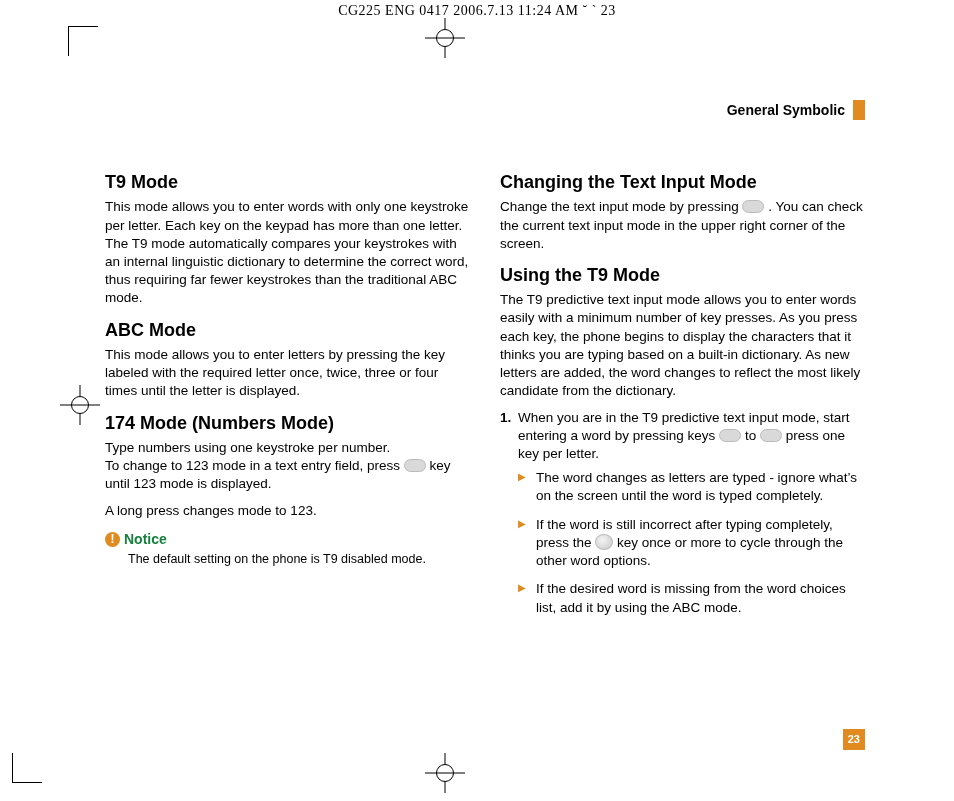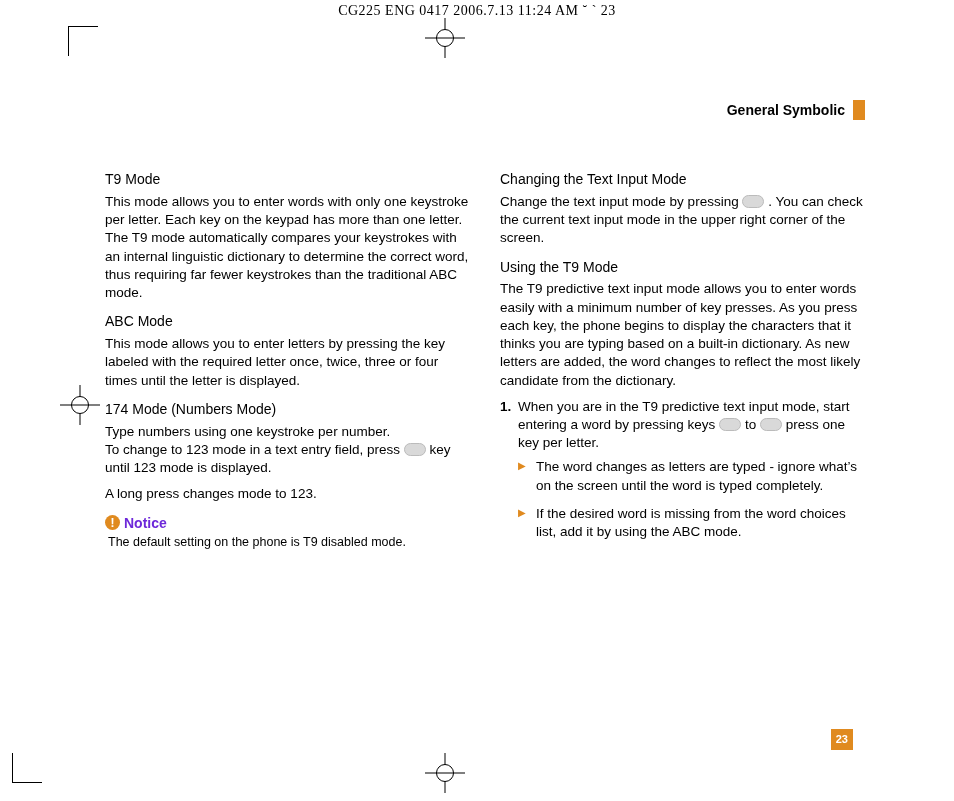--- a/index.html
+++ b/index.html
@@ -68,38 +68,38 @@
     gap: 8px;
     margin-bottom: 50px;
   }
   .header-title { font-weight: bold; font-size: 14px; }
   .header-block { width: 12px; height: 20px; background: #e08a1f; }
   .columns {
     display: flex;
     gap: 30px;
   }
   .col { flex: 1; }
-  .sec-h { font-weight: normal; margin-top: 10px; margin-bottom: 4px; font-size: 14px; }
+  .sec-h { font-weight: bold; margin-top: 10px; margin-bottom: 4px; font-size: 18px; }
   .sec-h:first-child { margin-top: 0; }
   p { margin-bottom: 8px; }
   .notice-row { display: flex; align-items: center; gap: 4px; margin-top: 10px; }
   .notice-icon {
     display: inline-flex;
     width: 15px; height: 15px;
     border-radius: 50%;
     background: #e08a1f;
     color: #fff;
     font-weight: bold;
     font-size: 12px;
     align-items: center;
     justify-content: center;
     line-height: 1;
   }
-  .notice-text { color: #6d28d9; font-weight: bold; font-size: 14px; }
-  .notice-body { font-size: 12.5px; margin-left: 3px; margin-top: 2px; }
+  .notice-text { color: #15803d; font-weight: bold; font-size: 14px; }
+  .notice-body { font-size: 12.5px; margin-left: 23px; margin-top: 2px; }
   .key-icon {
     display: inline-block;
     width: 22px; height: 13px;
     background: #d9d9d9;
     border-radius: 7px;
     vertical-align: middle;
     border: 1px solid #bbb;
     position: relative;
     top: -1px;
   }
@@ -121,21 +121,21 @@
   ul.bullets > li::before {
     content: "▶";
     position: absolute;
     left: 0;
     top: 1px;
     color: #e08a1f;
     font-size: 10px;
   }
   .page-num {
     position: absolute;
-    right: 12px;
+    right: 0;
     bottom: -30px;
     background: #e08a1f;
     color: #fff;
     font-weight: bold;
     font-size: 11px;
     padding: 3px 5px;
   }
 </style>
 </head>
 <body>
@@ -201,20 +201,25 @@
         <li>
           <span class="num">1.</span>
           <span>When you are in the T9 predictive text input mode, start entering a word by pressing keys </span>
           <span class="key-icon"></span>
           <span> to </span>
           <span class="key-icon"></span>
           <span> press one key per letter.</span>
 
           <ul class="bullets">
             <li>The word changes as letters are typed - ignore what’s on the screen until the word is typed completely.</li>
+            <li>
+              <span>If the word is still incorrect after typing completely, press the </span>
+              <span class="key-round"></span>
+              <span> key once or more to cycle through the other word options.</span>
+            </li>
             <li>If the desired word is missing from the word choices list, add it by using the ABC mode.</li>
           </ul>
         </li>
       </ol>
     </div>
   </div>
 
   <div class="page-num">23</div>
 </div>
 

